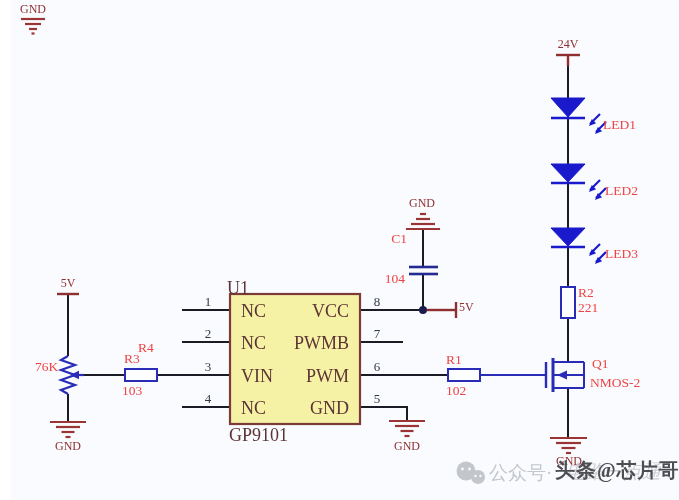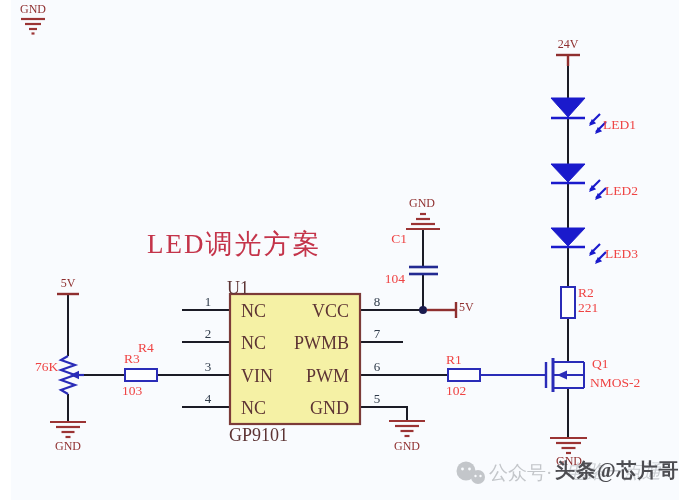--- a/index.html
+++ b/index.html
@@ -159,21 +159,20 @@
     <g>
       <circle cx="466" cy="471" r="9.5" fill="#c3c6ca"></circle>
       <circle cx="478" cy="477" r="7" fill="#c3c6ca"></circle>
       <circle cx="462.5" cy="469" r="1.4" fill="#f9fbfe"></circle>
       <circle cx="469.5" cy="469" r="1.4" fill="#f9fbfe"></circle>
       <circle cx="475.5" cy="476" r="1.2" fill="#f9fbfe"></circle>
       <circle cx="480.5" cy="476" r="1.2" fill="#f9fbfe"></circle>
     </g>
   </svg>
 
-  <div class="lbl title" style="left:147px;top:230px;">LED调光方案</div>
 
   <div class="lbl maroon center" style="left:13px;top:3px;width:40px;font-size:12px;">GND</div>
   <div class="lbl maroon center" style="left:548px;top:38px;width:40px;">24V</div>
   <div class="lbl maroon center" style="left:48px;top:277px;width:40px;">5V</div>
   <div class="lbl maroon" style="left:459px;top:301px;">5V</div>
   <div class="lbl maroon center" style="left:402px;top:197px;width:40px;">GND</div>
   <div class="lbl maroon center" style="left:48px;top:440px;width:40px;">GND</div>
   <div class="lbl maroon center" style="left:387px;top:440px;width:40px;">GND</div>
   <div class="lbl maroon center" style="left:549px;top:455px;width:40px;">GND</div>
 

